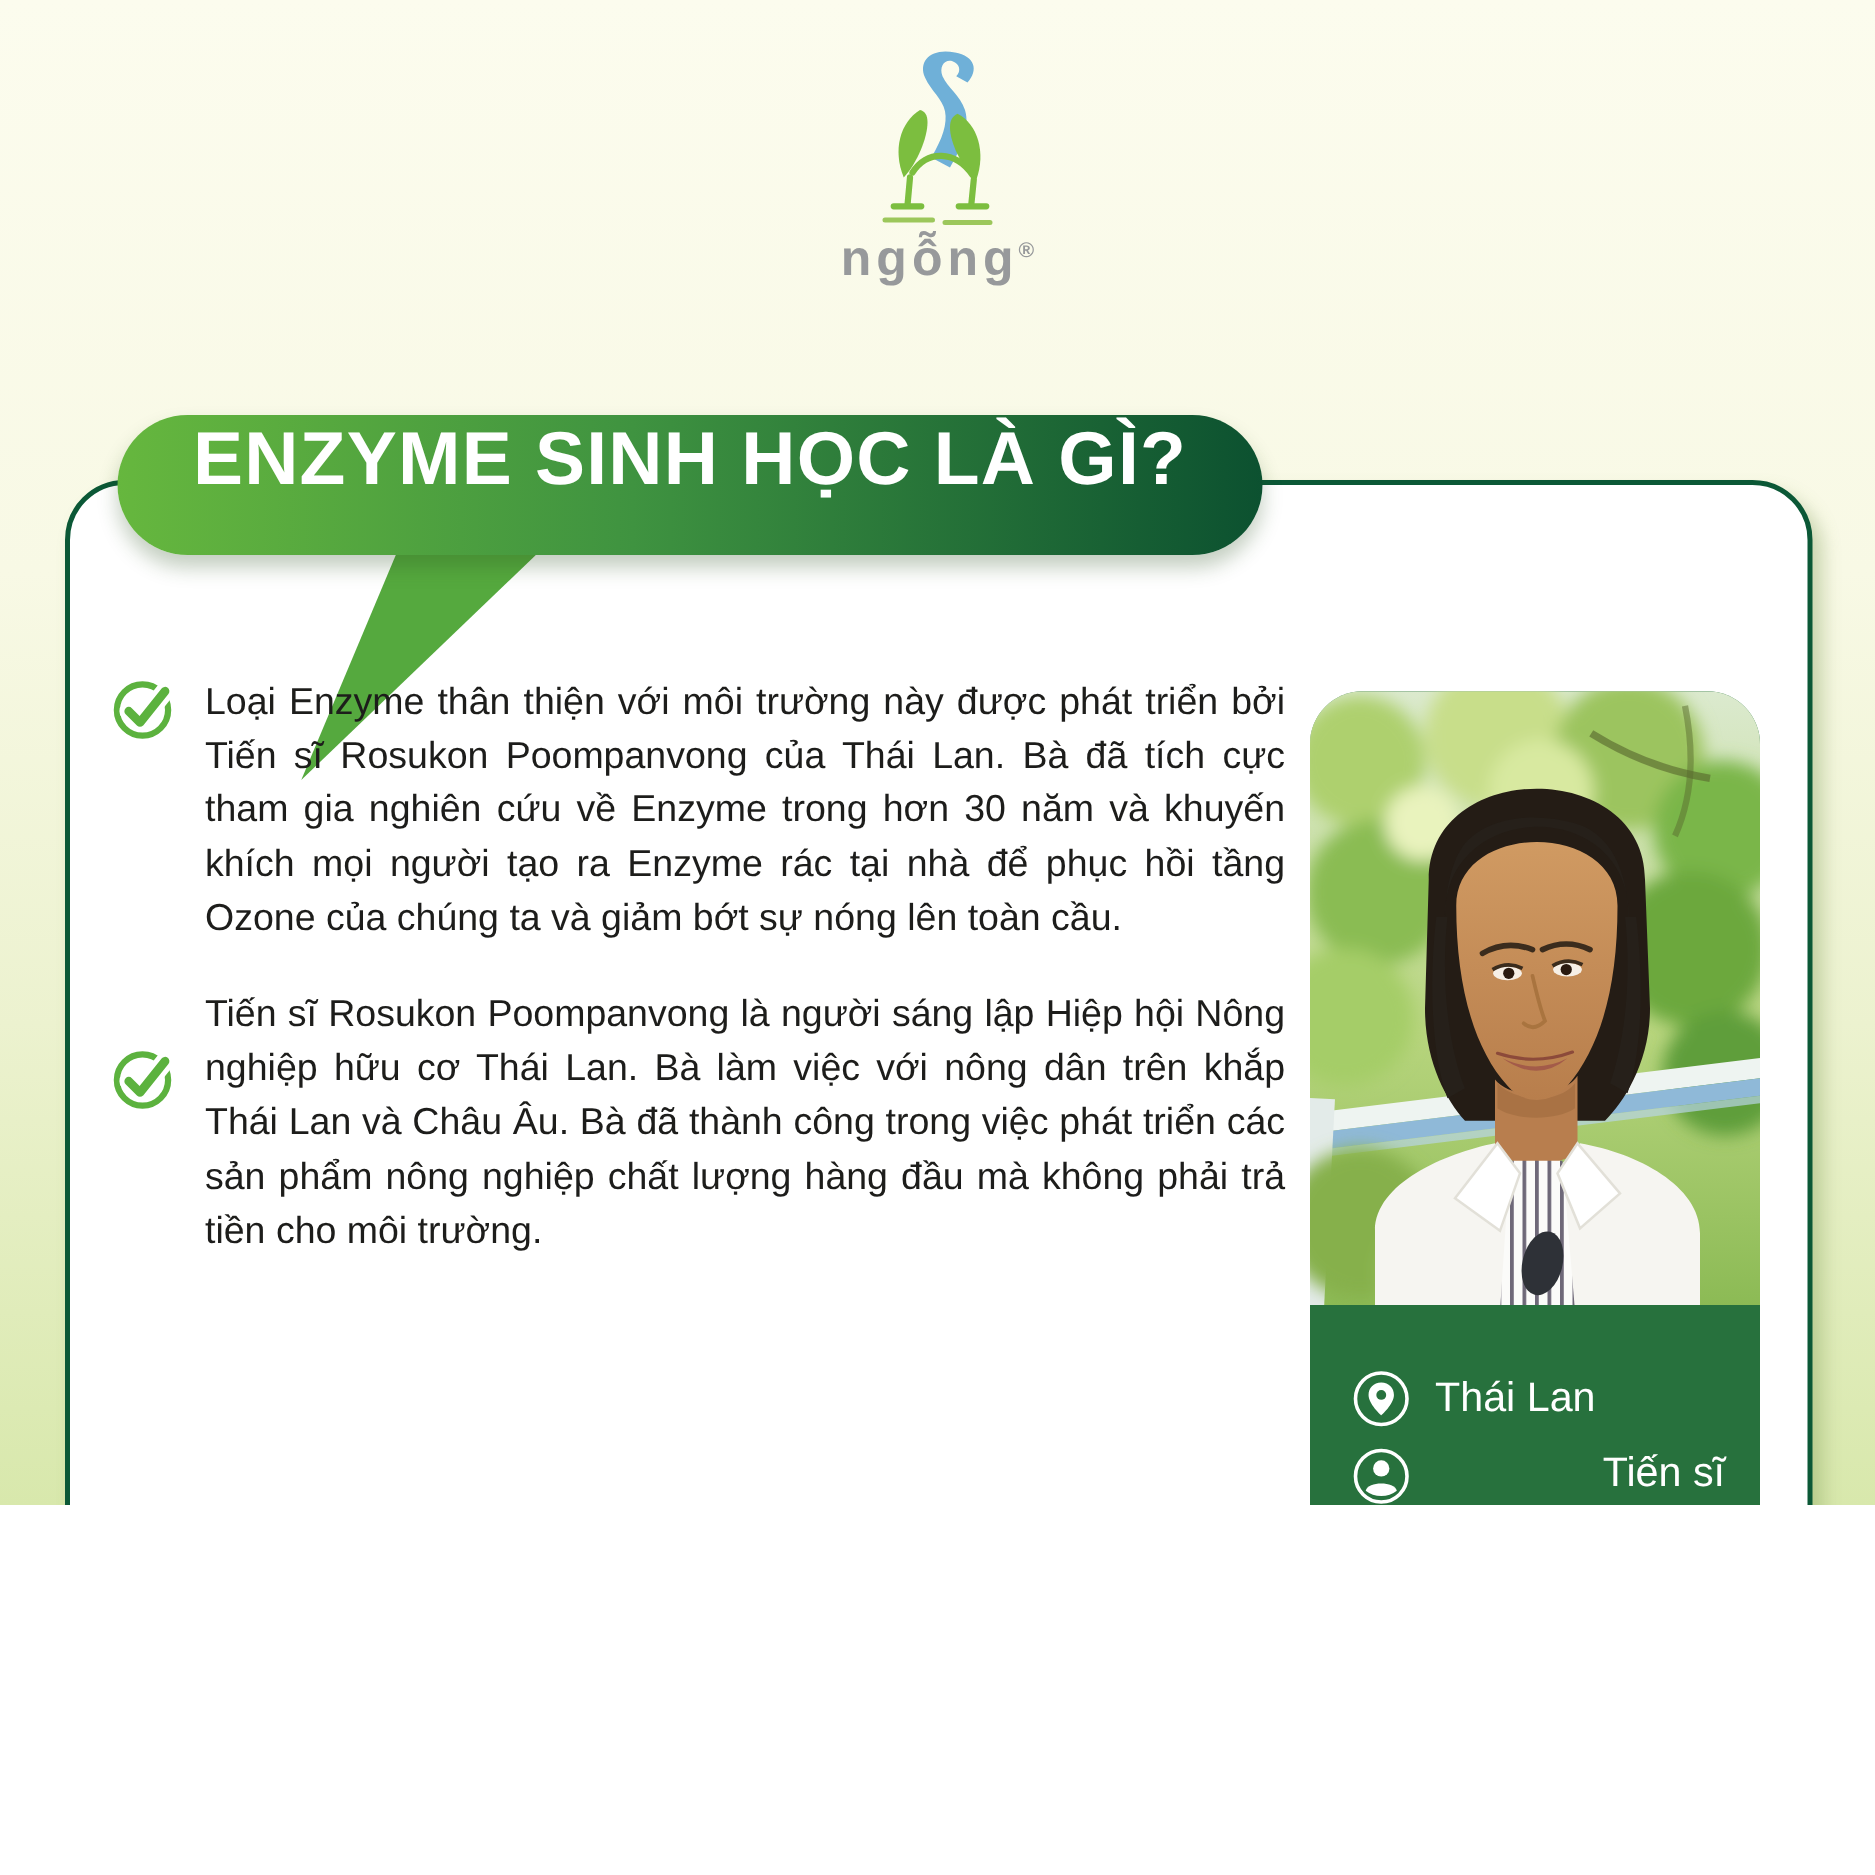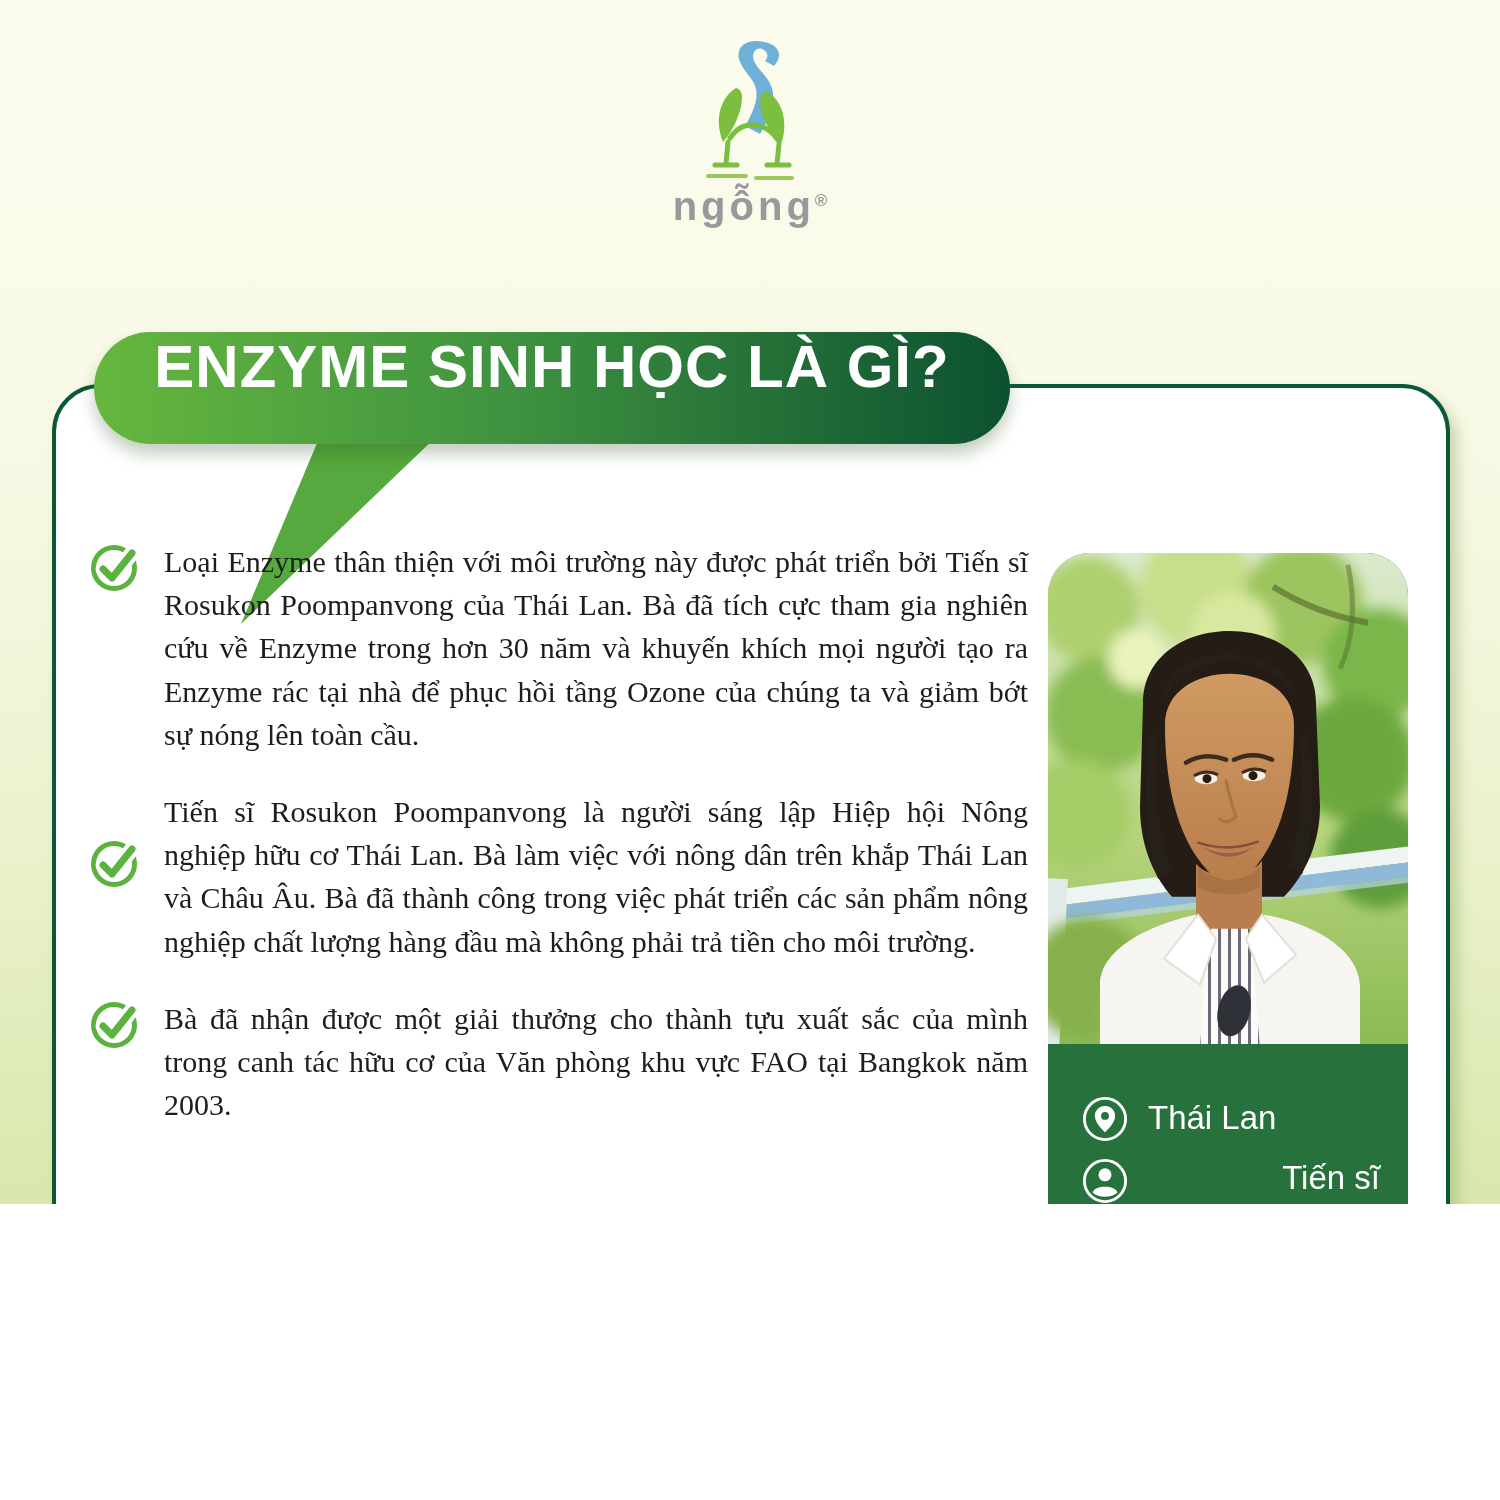--- a/index.html
+++ b/index.html
@@ -38,21 +38,21 @@
     background:linear-gradient(90deg,var(--bubble-start) 0%,#3f9340 45%,var(--bubble-end) 100%);
     display:flex; justify-content:center;
     box-shadow:0 10px 16px rgba(40,80,30,0.28);
   }
   .bubble h1{
     margin:0; color:#ffffff; font-size:60px; font-weight:800;
     letter-spacing:1px; white-space:nowrap;
   }
   
   .bullets{position:absolute; left:88px; top:540px; width:940px;}
-  .bullet{display:flex; align-items:flex-start; gap:24px; margin-bottom:34px;font-family:Liberation Serif, serif;}
+  .bullet{display:flex; align-items:flex-start; gap:24px; margin-bottom:34px;}
   .bullet .check{flex:0 0 auto; margin-top:2px;}
   .bullet:nth-child(2) .check{margin-top:48px;}
   .check .ring{fill:none; stroke:var(--check-green); stroke-width:5;}
   .check .halo{fill:none; stroke:#ffffff; stroke-width:15; stroke-linecap:round; stroke-linejoin:round;}
   .check .mark{fill:none; stroke:var(--check-green); stroke-width:7; stroke-linecap:round; stroke-linejoin:round;}
   .bullet-text{
     margin:0; font-size:30px; line-height:1.44; color:var(--text);
     text-align:justify;
   }
   
@@ -114,28 +114,20 @@
       </svg>
       <p class="bullet-text">Loại Enzyme thân thiện với môi trường này được phát triển bởi Tiến sĩ Rosukon Poompanvong của Thái Lan. Bà đã tích cực tham gia nghiên cứu về Enzyme trong hơn 30 năm và khuyến khích mọi người tạo ra Enzyme rác tại nhà để phục hồi tầng Ozone của chúng ta và giảm bớt sự nóng lên toàn cầu.</p>
     </div>
     <div class="bullet">
       <svg class="check" width="52" height="52" viewBox="0 0 52 52" aria-hidden="true">
         <circle class="ring" cx="26" cy="26" r="20.5"></circle>
         <path class="halo" d="M15 27 L24 36 L44 11"></path>
         <path class="mark" d="M15 27 L24 36 L44 11"></path>
       </svg>
       <p class="bullet-text">Tiến sĩ Rosukon Poompanvong là người sáng lập Hiệp hội Nông nghiệp hữu cơ Thái Lan. Bà làm việc với nông dân trên khắp Thái Lan và Châu Âu. Bà đã thành công trong việc phát triển các sản phẩm nông nghiệp chất lượng hàng đầu mà không phải trả tiền cho môi trường.</p>
-    </div>
-    <div class="bullet">
-      <svg class="check" width="52" height="52" viewBox="0 0 52 52" aria-hidden="true">
-        <circle class="ring" cx="26" cy="26" r="20.5"></circle>
-        <path class="halo" d="M15 27 L24 36 L44 11"></path>
-        <path class="mark" d="M15 27 L24 36 L44 11"></path>
-      </svg>
-      <p class="bullet-text">Bà đã nhận được một giải thưởng cho thành tựu xuất sắc của mình trong canh tác hữu cơ của Văn phòng khu vực FAO tại Bangkok năm 2003.</p>
     </div>
   </div>
 
   <div class="photo-card">
     <svg class="photo" viewBox="0 0 360 500" preserveAspectRatio="xMidYMid slice" aria-hidden="true">
       <defs>
         <linearGradient id="bgGrad" x1="0" y1="0" x2="0" y2="1">
           <stop offset="0" stop-color="#dcead0"></stop>
           <stop offset="0.55" stop-color="#b8d57e"></stop>
           <stop offset="1" stop-color="#8bba54"></stop>

